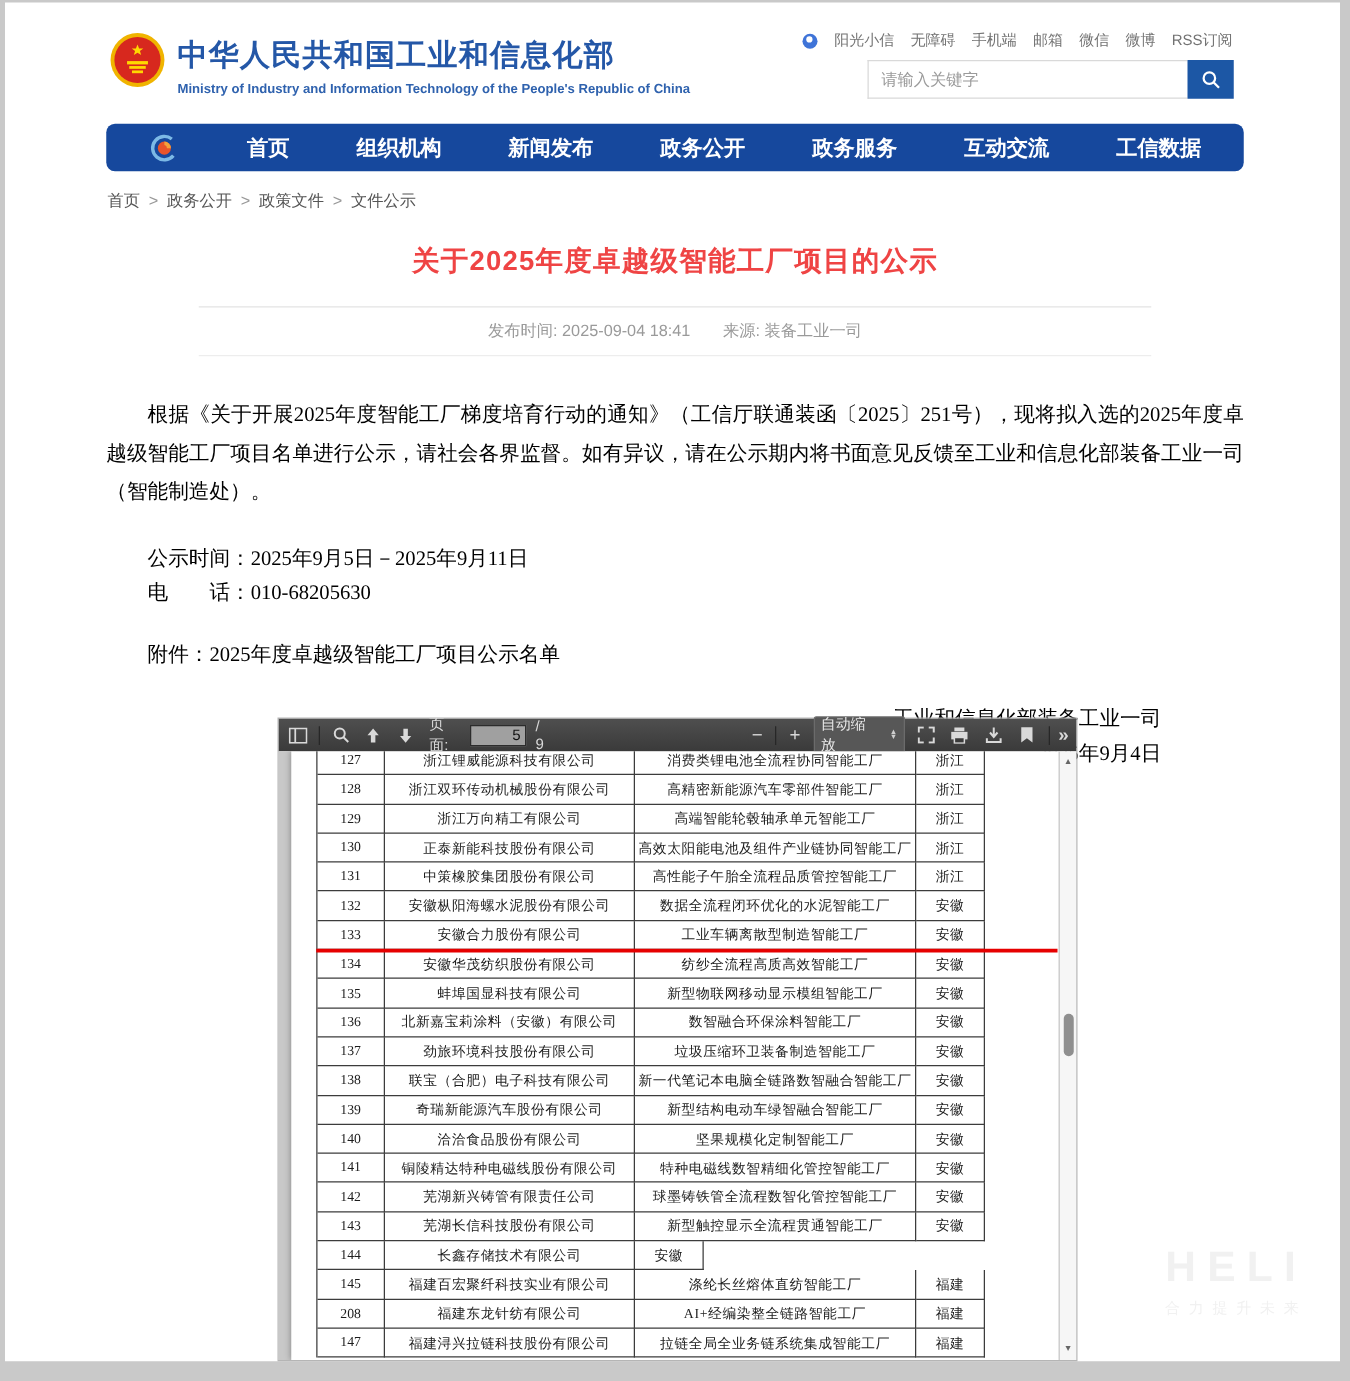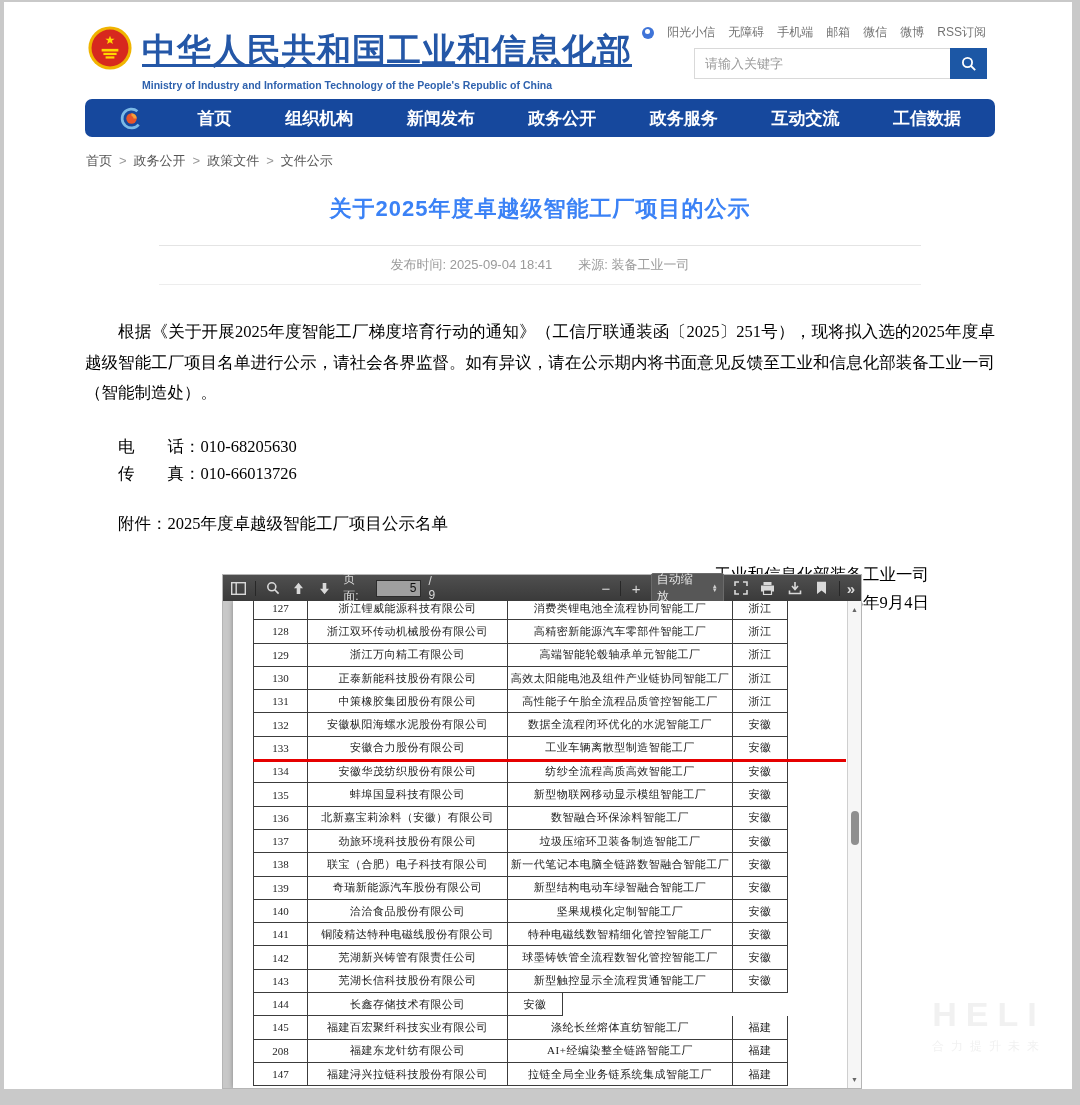--- a/index.html
+++ b/index.html
@@ -3,21 +3,21 @@
 <meta charset="utf-8">
 <style>
   * { margin:0; padding:0; box-sizing:border-box; }
   body { font-family:"Liberation Sans","DejaVu Sans",sans-serif; }
   .frame { position:relative; width:1080px; height:1105px; background:#c9c9c9; overflow:hidden; }
   .page  { position:absolute; left:4px; top:2px; width:1068px; height:1087px; background:#fff; }
 
   
   .emblem { position:absolute; left:84px; top:22px; width:44px; height:48px; }
   .site-titles { position:absolute; left:138px; top:26px; }
-  .site-title { font-size:34px; font-weight:bold; color:#2457a7; letter-spacing:1px;text-decoration:underline; }
+  .site-title { font-size:24px; font-weight:bold; color:#2457a7; letter-spacing:1px; }
   .site-sub { font-size:10.5px; color:#2f62ae; margin-top:5px; font-weight:bold; }
   .quick-links { position:absolute; top:22px; right:86px; display:flex; align-items:center; gap:13px; font-size:12px; color:#737373; }
   .quick-links span[data-bind] { cursor:pointer; }
   .assist-ic { width:12px; height:12px; border-radius:50%; background:#3f74d8; position:relative; display:inline-block; }
   .assist-ic:before { content:""; position:absolute; left:3px; top:2px; width:5px; height:5px; border-radius:50%; background:#fff; }
   .searchbar { position:absolute; top:46px; right:85px; display:flex; }
   .searchbar input { width:256px; height:31px; border:1px solid #d9d9d9; border-right:none; padding:0 10px; font-size:13px; color:#333; outline:none; }
   .searchbar input::placeholder { color:#9b9b9b; }
   .search-btn { width:37px; height:31px; background:#1c57a5; border:none; display:flex; align-items:center; justify-content:center; cursor:pointer; }
 
@@ -26,21 +26,21 @@
   .nav-item { color:#fff; font-size:17px; font-weight:bold; cursor:pointer; }
   .nav-logo { width:25px; height:25px; }
 
   
   .crumbs { position:absolute; left:82px; top:150px; font-size:13px; color:#555; }
   .crumbs .sep { margin:0 7px; color:#999; }
   .crumbs span[data-bind] { cursor:pointer; }
 
   
   .article { position:absolute; left:81px; top:192px; width:910px; }
-  .a-title { text-align:center; font-size:22px; font-weight:bold; color:#3b82f6; letter-spacing:1px; }
+  .a-title { text-align:center; font-size:22px; font-weight:bold; color:#ef4444; letter-spacing:1px; }
   .a-rule { width:762px; margin:21px auto 0; border-top:1px solid #e4e4e4; }
   .a-rule2 { width:762px; margin:10px auto 0; border-top:1px solid #ededed; }
   .a-meta { margin-top:10px; text-align:center; font-size:13px; color:#9a9a9a; }
   .a-meta .gap { display:inline-block; width:26px; }
   .a-body { margin-top:32px; font-family:"Liberation Serif","DejaVu Serif",serif; font-size:16.5px; color:#000; }
   .a-p1 { text-indent:2em; line-height:1.85; text-align:justify; }
   .a-info { margin-top:24px; padding-left:2em; }
   .a-info div { line-height:1.65; }
   .a-attach { margin-top:26px; padding-left:2em; }
   .a-sign { margin-top:26px; text-align:right; padding-right:66px; }
@@ -145,22 +145,22 @@
   <div class="article">
     <div class="a-title" data-bind="article.title">关于2025年度卓越级智能工厂项目的公示</div>
     <div class="a-rule"></div>
     <div class="a-meta">
       <span data-bind="article.meta_publish">发布时间: 2025-09-04 18:41</span><span class="gap"></span><span data-bind="article.meta_source">来源: 装备工业一司</span>
     </div>
     <div class="a-rule2"></div>
     <div class="a-body">
       <p class="a-p1" data-bind="article.paragraph1">根据《关于开展2025年度智能工厂梯度培育行动的通知》（工信厅联通装函〔2025〕251号），现将拟入选的2025年度卓越级智能工厂项目名单进行公示，请社会各界监督。如有异议，请在公示期内将书面意见反馈至工业和信息化部装备工业一司（智能制造处）。</p>
       <div class="a-info">
+        <div data-bind="article.info_lines.0">公示时间：2025年9月5日－2025年9月11日</div>
         <div data-bind="article.info_lines.1">电　　话：010-68205630</div>
-        <div data-bind="article.info_lines.2">传　　真：010-66013726</div>
       </div>
       <div class="a-attach" data-bind="article.attachment">附件：2025年度卓越级智能工厂项目公示名单</div>
       <div class="a-sign">
         <div data-bind="article.signature.0">工业和信息化部装备工业一司</div>
         <div data-bind="article.signature.1">2025年9月4日</div>
       </div>
     </div>
   </div>
 
   <div class="viewer">

